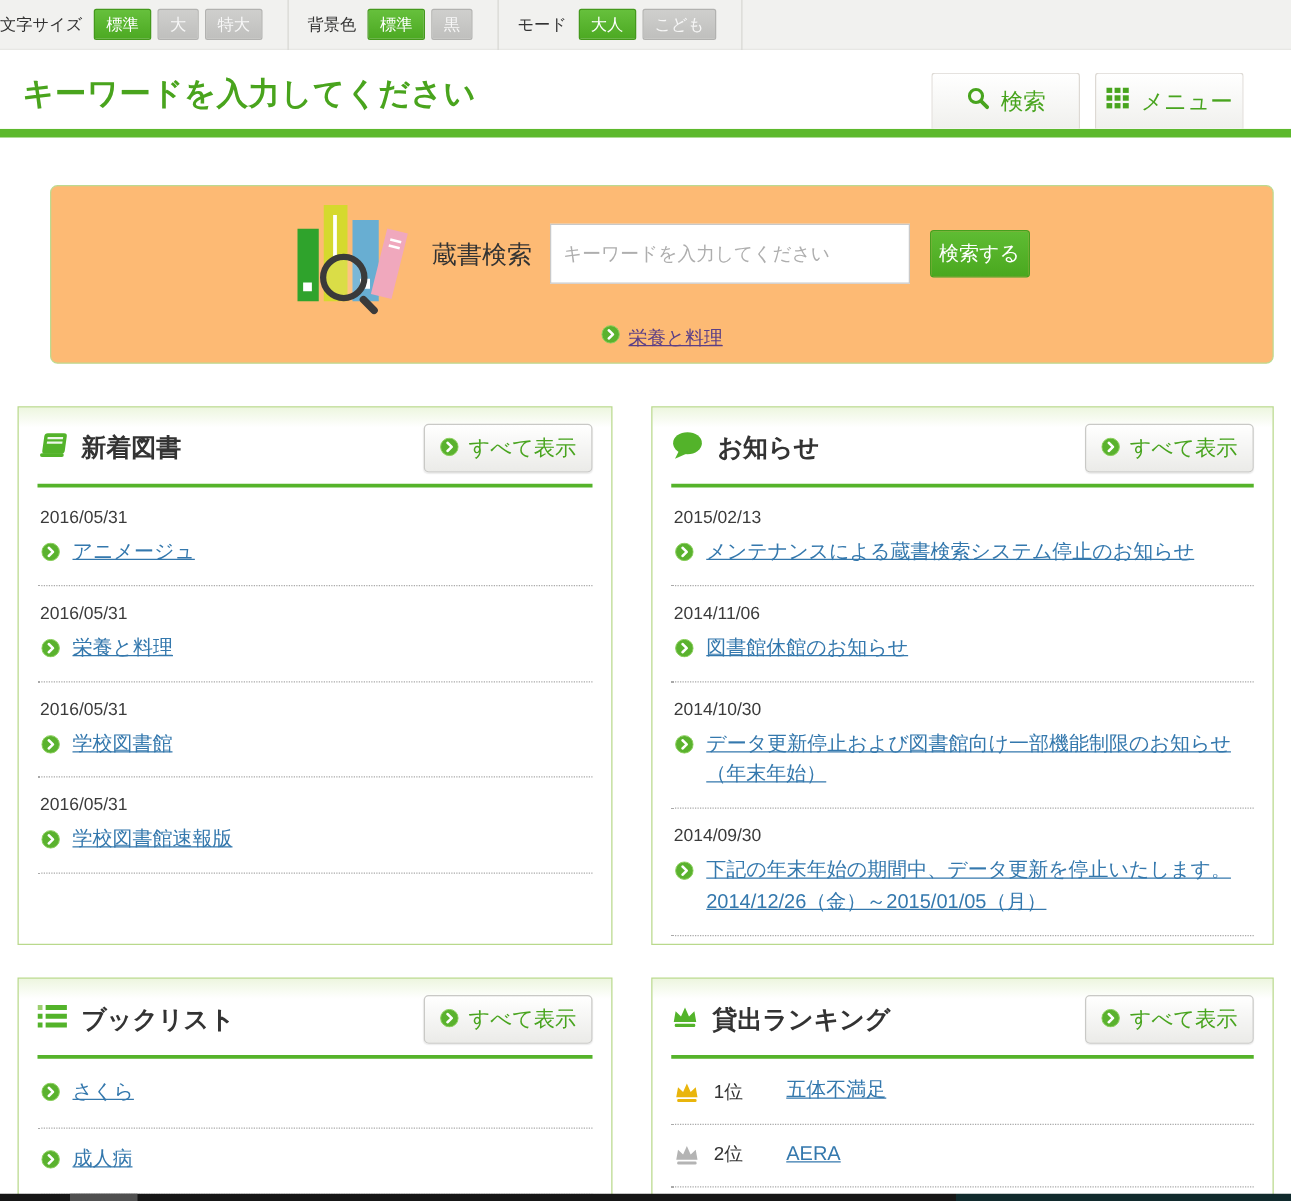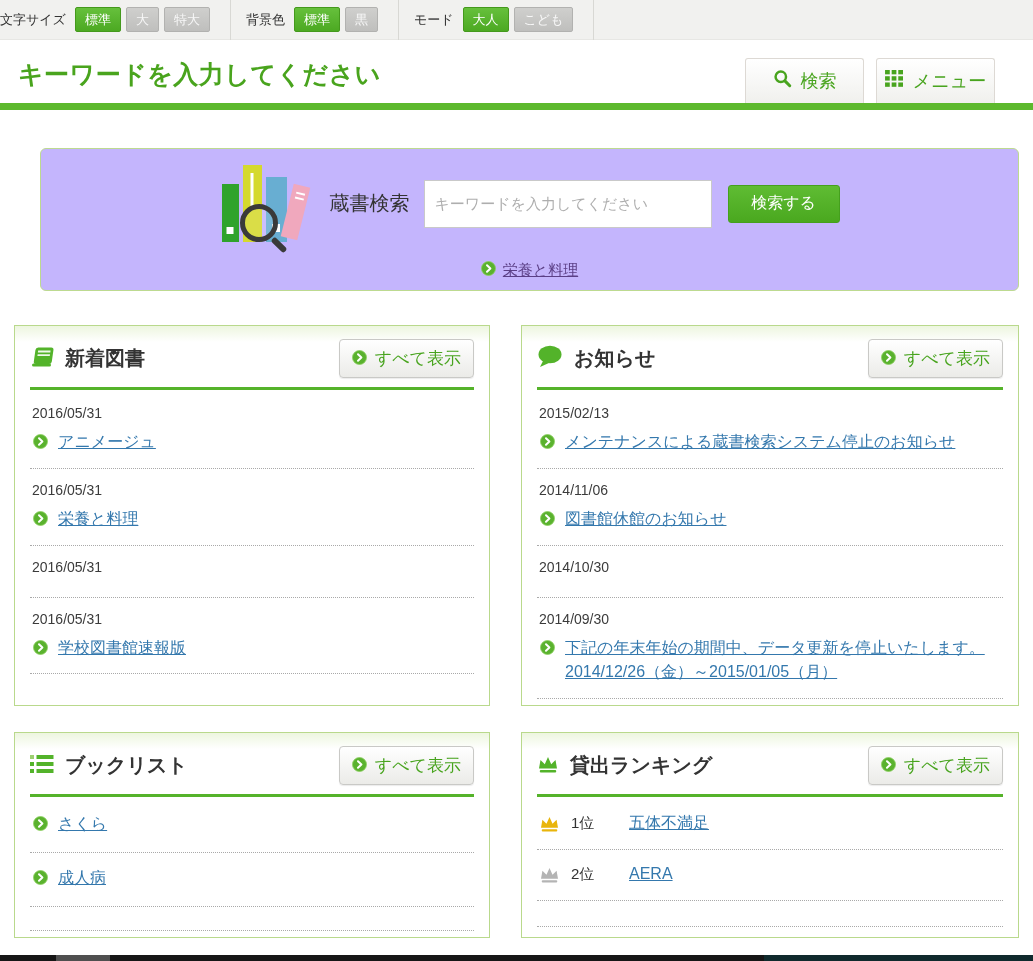--- a/index.html
+++ b/index.html
@@ -33,21 +33,21 @@
   .header-buttons { position:absolute; right:38px; bottom:0; display:flex; gap:12px;align-items:flex-end; }
   .header-btn {
     width:119px; height:45px; display:flex; align-items:center; justify-content:center; gap:9px;
     background:linear-gradient(#ffffff,#f0f0ed); border:1px solid #ddd9d4; border-bottom:none;
     border-radius:3px 3px 0 0; color:#48a41e; font-size:18px; cursor:pointer;
   }
   .green-bar { height:7px; background:#5db92d; }
   
   .main { padding:0 14px; }
   .search-section {
-    margin-top:38px; height:143px; background:#c4b5fd;
+    margin-top:38px; height:143px; background:#fdba74;
     border:1px solid #bdda90; border-radius:6px;
     display:flex; flex-direction:column; align-items:center; justify-content:center;margin-left:26px;
   }
   .search-row { display:flex; align-items:center; }
   .books-icon { width:90px; height:88px; position:relative; margin-right:20px; }
   .bk { position:absolute; }
   .bk-pip { position:absolute; left:50%; transform:translateX(-50%); background:#fff; }
   .book-green { left:2px;  bottom:6px; width:17px; height:58px; background:#2fa32c; }
   .book-yellow{ left:23px; bottom:6px; width:19px; height:77px; background:#d5d92e; }
   .book-blue  { left:46px; bottom:6px; width:21px; height:65px; background:#68aed2; }
@@ -61,21 +61,21 @@
     background:#3a3a3a; border-radius:3px; transform:rotate(-45deg);
   }
   .search-label { font-size:20px; color:#333; margin-right:14px; }
   .search-input {
     width:288px; height:48px; border:1px solid #c9c9c9; background:#fff;
     font-size:15px; padding:0 10px; color:#333; margin-right:16px;
     font-family:"Liberation Sans","DejaVu Sans",sans-serif;
   }
   .search-input::placeholder { color:#aeaeae; }
   .search-submit {
-    width:112px; height:38px; background:linear-gradient(#5fbc33,#4aa81f);
+    width:80px; height:38px; background:linear-gradient(#5fbc33,#4aa81f);
     border:1px solid #45a01d; border-radius:3px; color:#fff; font-size:16px; cursor:pointer;
     font-family:"Liberation Sans","DejaVu Sans",sans-serif;
   }
   .advanced-row { margin-top:13px; display:flex; align-items:center; gap:7px; }
   .advanced-link { color:#5b3f86; font-size:15px; text-decoration:underline; cursor:pointer; }
   
   .panels { display:grid; grid-template-columns:476px 498px; column-gap:31px; row-gap:26px; margin-top:34px; }
   .panel { border:1px solid #b9d98c; background:linear-gradient(#edf6df,#ffffff 16px); }
   .panel-header { display:flex; align-items:center; gap:11px; padding:13px 15px 9px; }
   .panel-title { font-size:20px; font-weight:bold; color:#333; }
@@ -239,20 +239,27 @@
           <div class="item-link-row">
               <span class="circle-icon"><svg width="15" height="15" viewBox="0 0 15 15">
                   <circle cx="7.5" cy="7.5" r="7" fill="#5ab22e" stroke="#8ccf5e" stroke-width="0.8"></circle>
                   <path d="M6 4.2 L9.4 7.5 L6 10.8" fill="none" stroke="#fff" stroke-width="2" stroke-linecap="round" stroke-linejoin="round"></path>
                 </svg></span>
               <a class="item-link">栄養と料理</a>
             </div>
         </div>
         <div class="item">
           <div class="item-date">2016/05/31</div>
+          <div class="item-link-row">
+              <span class="circle-icon"><svg width="15" height="15" viewBox="0 0 15 15">
+                  <circle cx="7.5" cy="7.5" r="7" fill="#5ab22e" stroke="#8ccf5e" stroke-width="0.8"></circle>
+                  <path d="M6 4.2 L9.4 7.5 L6 10.8" fill="none" stroke="#fff" stroke-width="2" stroke-linecap="round" stroke-linejoin="round"></path>
+                </svg></span>
+              <a class="item-link">学校図書館</a>
+            </div>
         </div>
         <div class="item">
           <div class="item-date">2016/05/31</div>
           <div class="item-link-row">
               <span class="circle-icon"><svg width="15" height="15" viewBox="0 0 15 15">
                   <circle cx="7.5" cy="7.5" r="7" fill="#5ab22e" stroke="#8ccf5e" stroke-width="0.8"></circle>
                   <path d="M6 4.2 L9.4 7.5 L6 10.8" fill="none" stroke="#fff" stroke-width="2" stroke-linecap="round" stroke-linejoin="round"></path>
                 </svg></span>
               <a class="item-link">学校図書館速報版</a>
             </div>
@@ -294,20 +301,27 @@
           <div class="item-link-row">
               <span class="circle-icon"><svg width="15" height="15" viewBox="0 0 15 15">
                   <circle cx="7.5" cy="7.5" r="7" fill="#5ab22e" stroke="#8ccf5e" stroke-width="0.8"></circle>
                   <path d="M6 4.2 L9.4 7.5 L6 10.8" fill="none" stroke="#fff" stroke-width="2" stroke-linecap="round" stroke-linejoin="round"></path>
                 </svg></span>
               <a class="item-link">図書館休館のお知らせ</a>
             </div>
         </div>
         <div class="item">
           <div class="item-date">2014/10/30</div>
+          <div class="item-link-row">
+              <span class="circle-icon"><svg width="15" height="15" viewBox="0 0 15 15">
+                  <circle cx="7.5" cy="7.5" r="7" fill="#5ab22e" stroke="#8ccf5e" stroke-width="0.8"></circle>
+                  <path d="M6 4.2 L9.4 7.5 L6 10.8" fill="none" stroke="#fff" stroke-width="2" stroke-linecap="round" stroke-linejoin="round"></path>
+                </svg></span>
+              <a class="item-link">データ更新停止および図書館向け一部機能制限のお知らせ（年末年始）</a>
+            </div>
         </div>
         <div class="item">
           <div class="item-date">2014/09/30</div>
           <div class="item-link-row">
               <span class="circle-icon"><svg width="15" height="15" viewBox="0 0 15 15">
                   <circle cx="7.5" cy="7.5" r="7" fill="#5ab22e" stroke="#8ccf5e" stroke-width="0.8"></circle>
                   <path d="M6 4.2 L9.4 7.5 L6 10.8" fill="none" stroke="#fff" stroke-width="2" stroke-linecap="round" stroke-linejoin="round"></path>
                 </svg></span>
               <a class="item-link">下記の年末年始の期間中、データ更新を停止いたします。2014/12/26（金）～2015/01/05（月）</a>
             </div>

